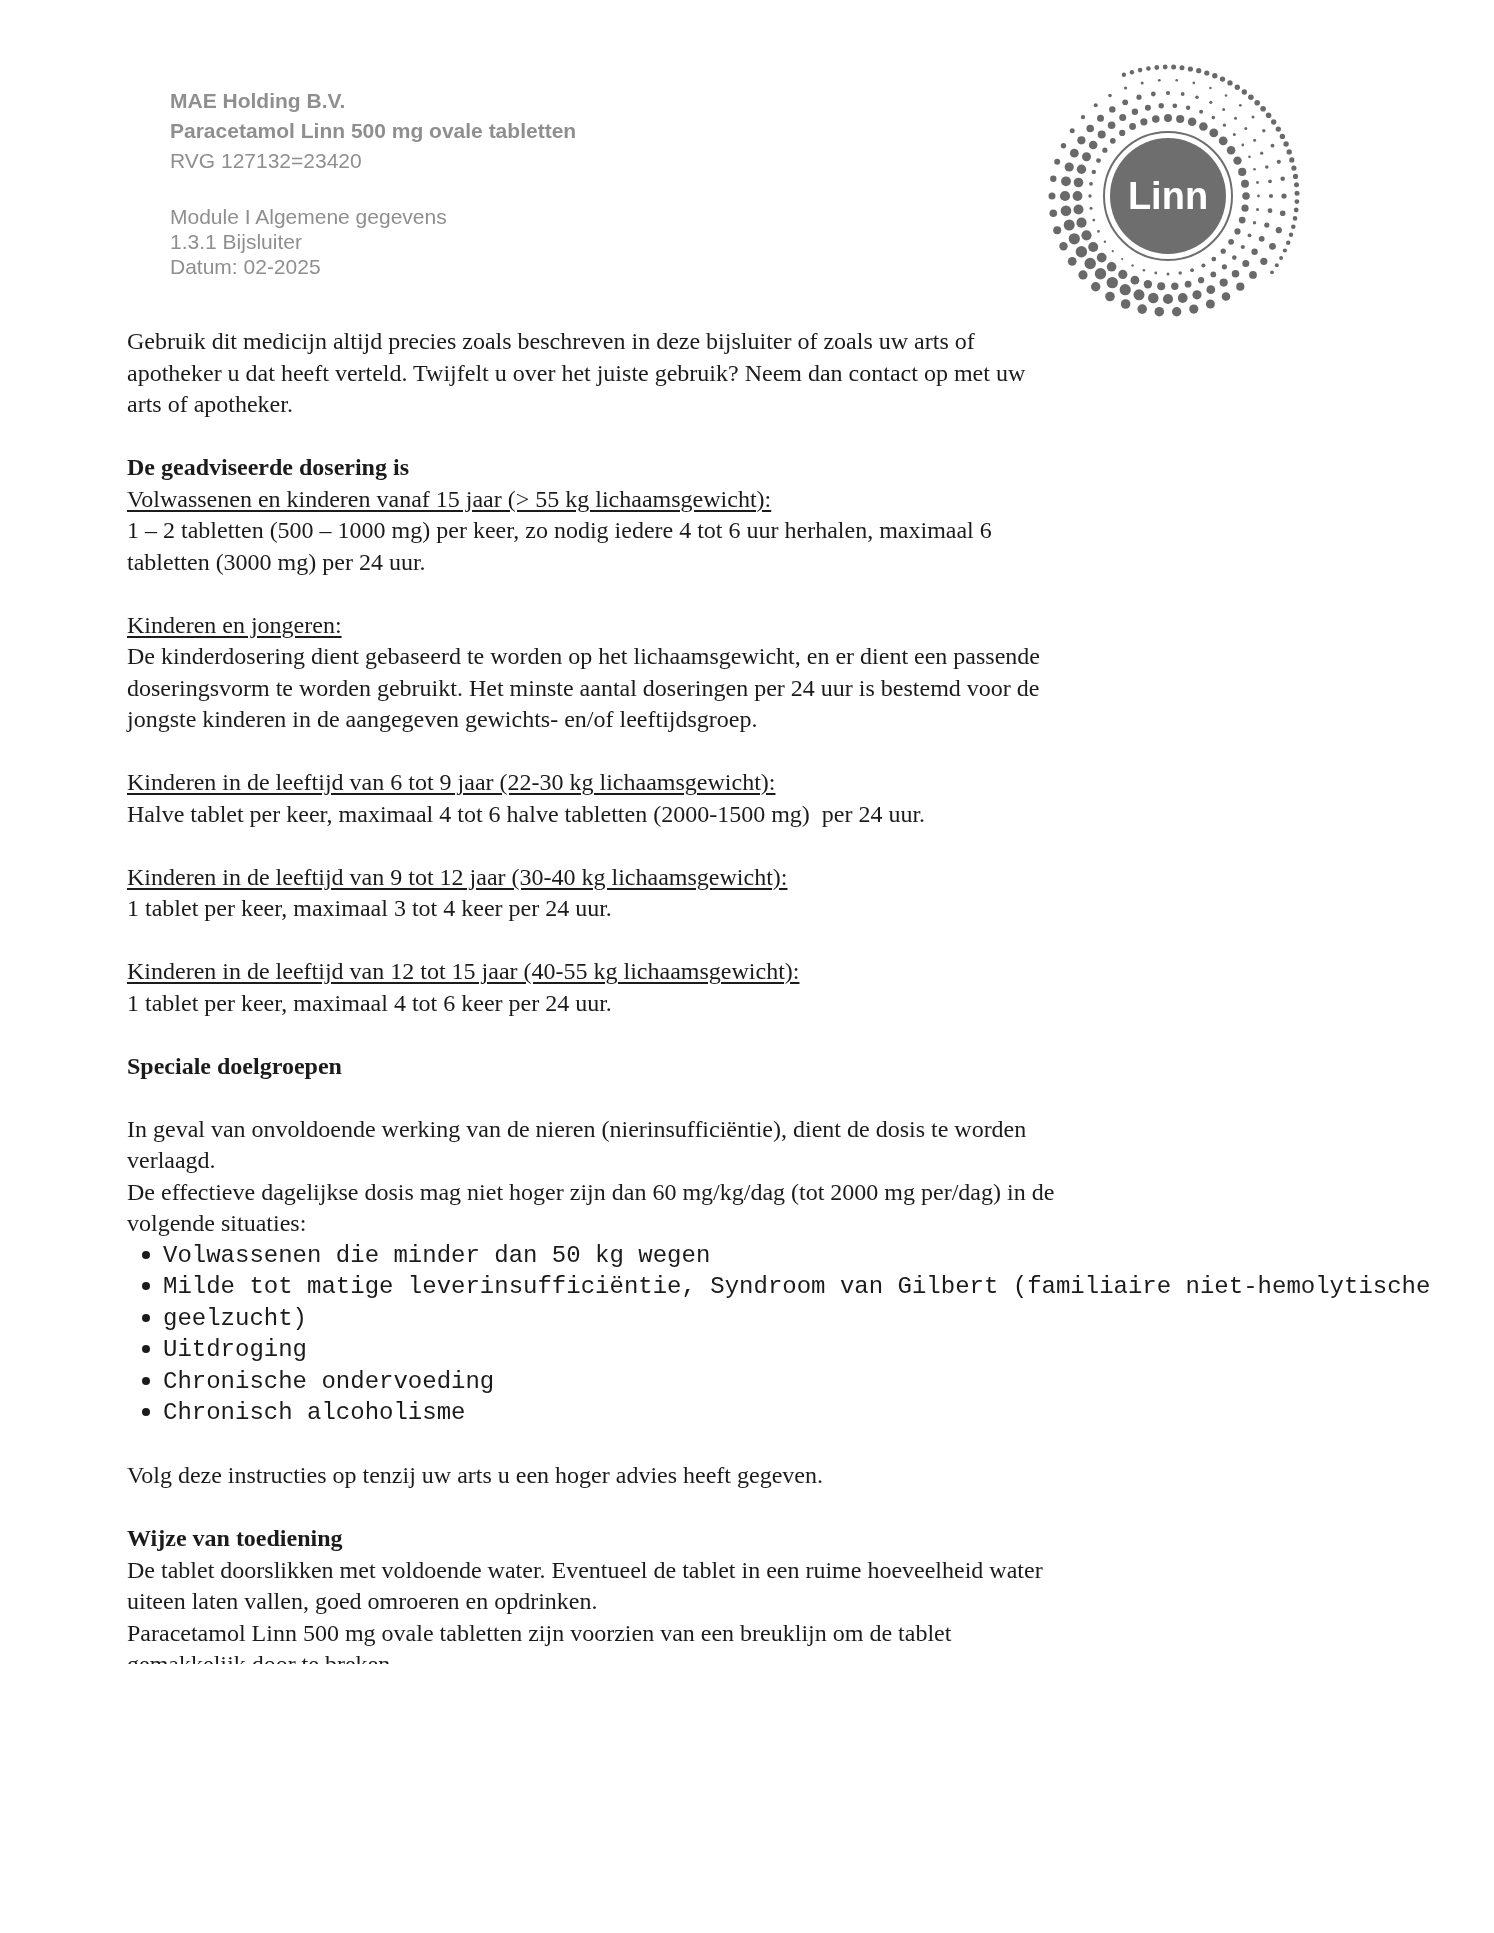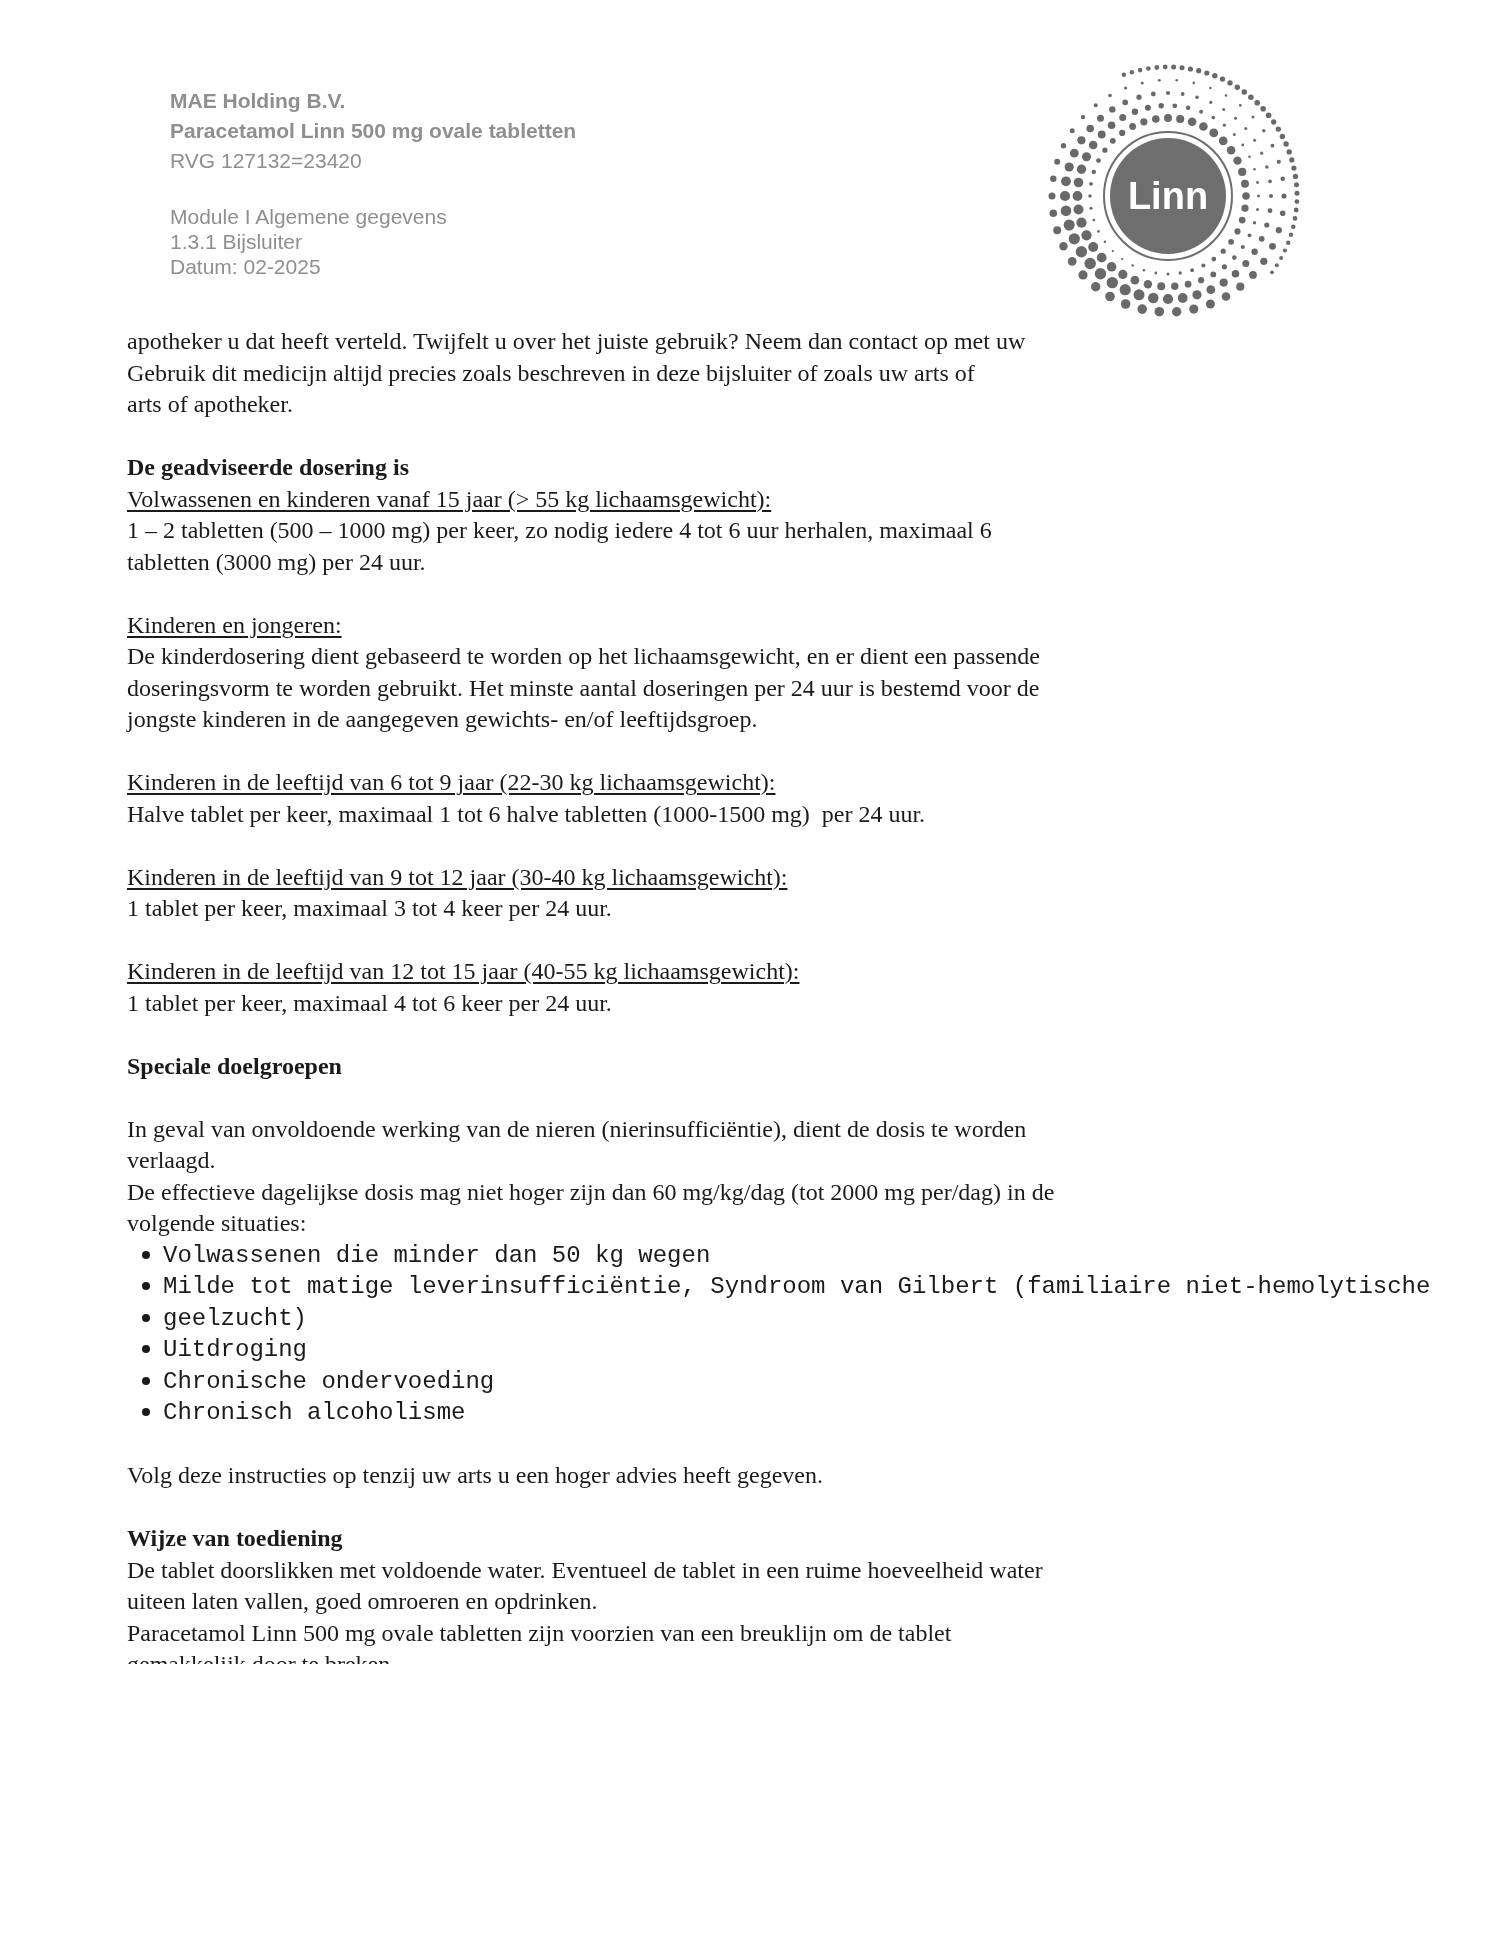--- a/index.html
+++ b/index.html
@@ -298,36 +298,36 @@
         <circle cx="113.1" cy="62.0" r="2.0" fill="#696969"></circle>
         <circle cx="108.8" cy="69.3" r="2.0" fill="#696969"></circle>
         <circle cx="104.0" cy="76.3" r="1.9" fill="#696969"></circle>
       </g>
     <circle class="logo-ring" id="logo-ring" r="64" stroke="#6e6e6e"></circle>
     <circle class="logo-disc" id="logo-disc" r="58" fill="#6e6e6e"></circle>
     <text class="logo-text" id="logo-text" y="13" fill="#ffffff">Linn</text>
   </svg>
 
   <div class="doc-body" style="color: rgb(27, 27, 27);">
+      <div class="line">Gebruik dit medicijn altijd precies zoals beschreven in deze bijsluiter of zoals uw arts of</div>
       <div class="line">apotheker u dat heeft verteld. Twijfelt u over het juiste gebruik? Neem dan contact op met uw</div>
-      <div class="line">Gebruik dit medicijn altijd precies zoals beschreven in deze bijsluiter of zoals uw arts of</div>
       <div class="line">arts of apotheker.</div>
       <div class="line"></div>
       <div class="line bold">De geadviseerde dosering is</div>
       <div class="line underline">Volwassenen en kinderen vanaf 15 jaar (&gt; 55 kg lichaamsgewicht):</div>
       <div class="line">1 – 2 tabletten (500 – 1000 mg) per keer, zo nodig iedere 4 tot 6 uur herhalen, maximaal 6</div>
       <div class="line">tabletten (3000 mg) per 24 uur.</div>
       <div class="line"></div>
       <div class="line underline">Kinderen en jongeren:</div>
       <div class="line">De kinderdosering dient gebaseerd te worden op het lichaamsgewicht, en er dient een passende</div>
       <div class="line">doseringsvorm te worden gebruikt. Het minste aantal doseringen per 24 uur is bestemd voor de</div>
       <div class="line">jongste kinderen in de aangegeven gewichts- en/of leeftijdsgroep.</div>
       <div class="line"></div>
       <div class="line underline">Kinderen in de leeftijd van 6 tot 9 jaar (22-30 kg lichaamsgewicht):</div>
-      <div class="line">Halve tablet per keer, maximaal 1 tot 6 halve tabletten (1000-1500 mg)  per 24 uur.</div>
+      <div class="line">Halve tablet per keer, maximaal 4 tot 6 halve tabletten (2000-1500 mg)  per 24 uur.</div>
       <div class="line"></div>
       <div class="line underline">Kinderen in de leeftijd van 9 tot 12 jaar (30-40 kg lichaamsgewicht):</div>
       <div class="line">1 tablet per keer, maximaal 3 tot 4 keer per 24 uur.</div>
       <div class="line"></div>
       <div class="line underline">Kinderen in de leeftijd van 12 tot 15 jaar (40-55 kg lichaamsgewicht):</div>
       <div class="line">1 tablet per keer, maximaal 4 tot 6 keer per 24 uur.</div>
       <div class="line"></div>
       <div class="line bold">Speciale doelgroepen</div>
       <div class="line"></div>
       <div class="line">In geval van onvoldoende werking van de nieren (nierinsufficiëntie), dient de dosis te worden</div>

